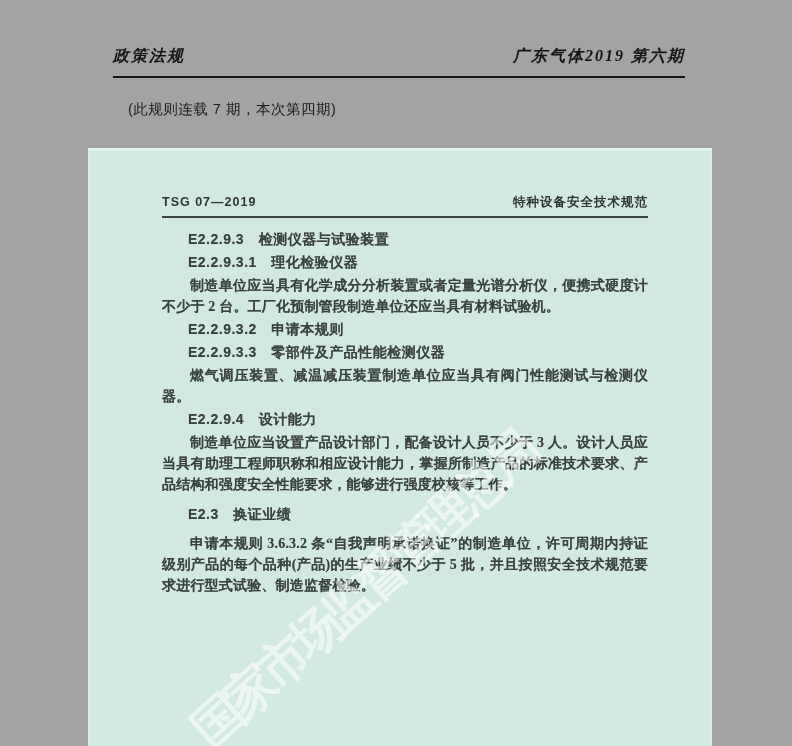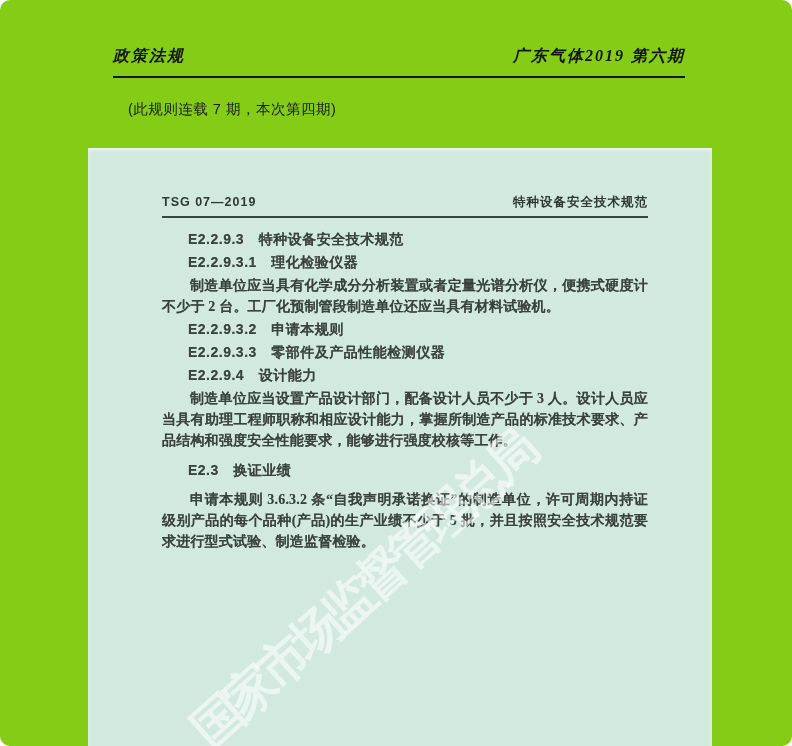--- a/index.html
+++ b/index.html
@@ -3,23 +3,22 @@
 <meta charset="utf-8">
 <style>
   * { margin: 0; padding: 0; box-sizing: border-box; }
   html, body { width: 792px; height: 746px; background: #ffffff; }
   body { font-family: "Liberation Serif", serif; }
 
   .canvas {
     position: relative;
     width: 792px;
     height: 746px;
-    background: #84cc16;
+    background: #a3a3a3;
     overflow: hidden;
-    border-radius: 10px;
   }
 
   
   .mag-header {
     position: absolute;
     left: 113px;
     right: 107px;
     top: 46px;
     display: flex;
     justify-content: space-between;
@@ -141,25 +140,26 @@
 
   <div class="doc-page" style="background: rgb(210, 233, 224);">
 
     <div class="doc-header">
       <span>TSG 07—2019</span>
       <span>特种设备安全技术规范</span>
     </div>
 
     <div class="doc-body" id="doc-body" style="color: rgb(58, 66, 62);">
 
-    <p class="line heading">E2.2.9.3　特种设备安全技术规范</p>
+    <p class="line heading">E2.2.9.3　检测仪器与试验装置</p>
         <p class="line heading">E2.2.9.3.1　理化检验仪器</p>
         <p class="line para">制造单位应当具有化学成分分析装置或者定量光谱分析仪，便携式硬度计不少于 2 台。工厂化预制管段制造单位还应当具有材料试验机。</p>
         <p class="line heading">E2.2.9.3.2　申请本规则</p>
         <p class="line heading">E2.2.9.3.3　零部件及产品性能检测仪器</p>
+        <p class="line para">燃气调压装置、减温减压装置制造单位应当具有阀门性能测试与检测仪器。</p>
         <p class="line heading">E2.2.9.4　设计能力</p>
         <p class="line para">制造单位应当设置产品设计部门，配备设计人员不少于 3 人。设计人员应当具有助理工程师职称和相应设计能力，掌握所制造产品的标准技术要求、产品结构和强度安全性能要求，能够进行强度校核等工作。</p>
         <p class="line section">E2.3　换证业绩</p>
         <p class="line para">申请本规则 3.6.3.2 条“自我声明承诺换证”的制造单位，许可周期内持证级别产品的每个品种(产品)的生产业绩不少于 5 批，并且按照安全技术规范要求进行型式试验、制造监督检验。</p>
       </div>
 
     <div class="watermark" style="color: rgba(255, 255, 255, 0.55);">国家市场监督管理总局</div>
 
   </div>
 

